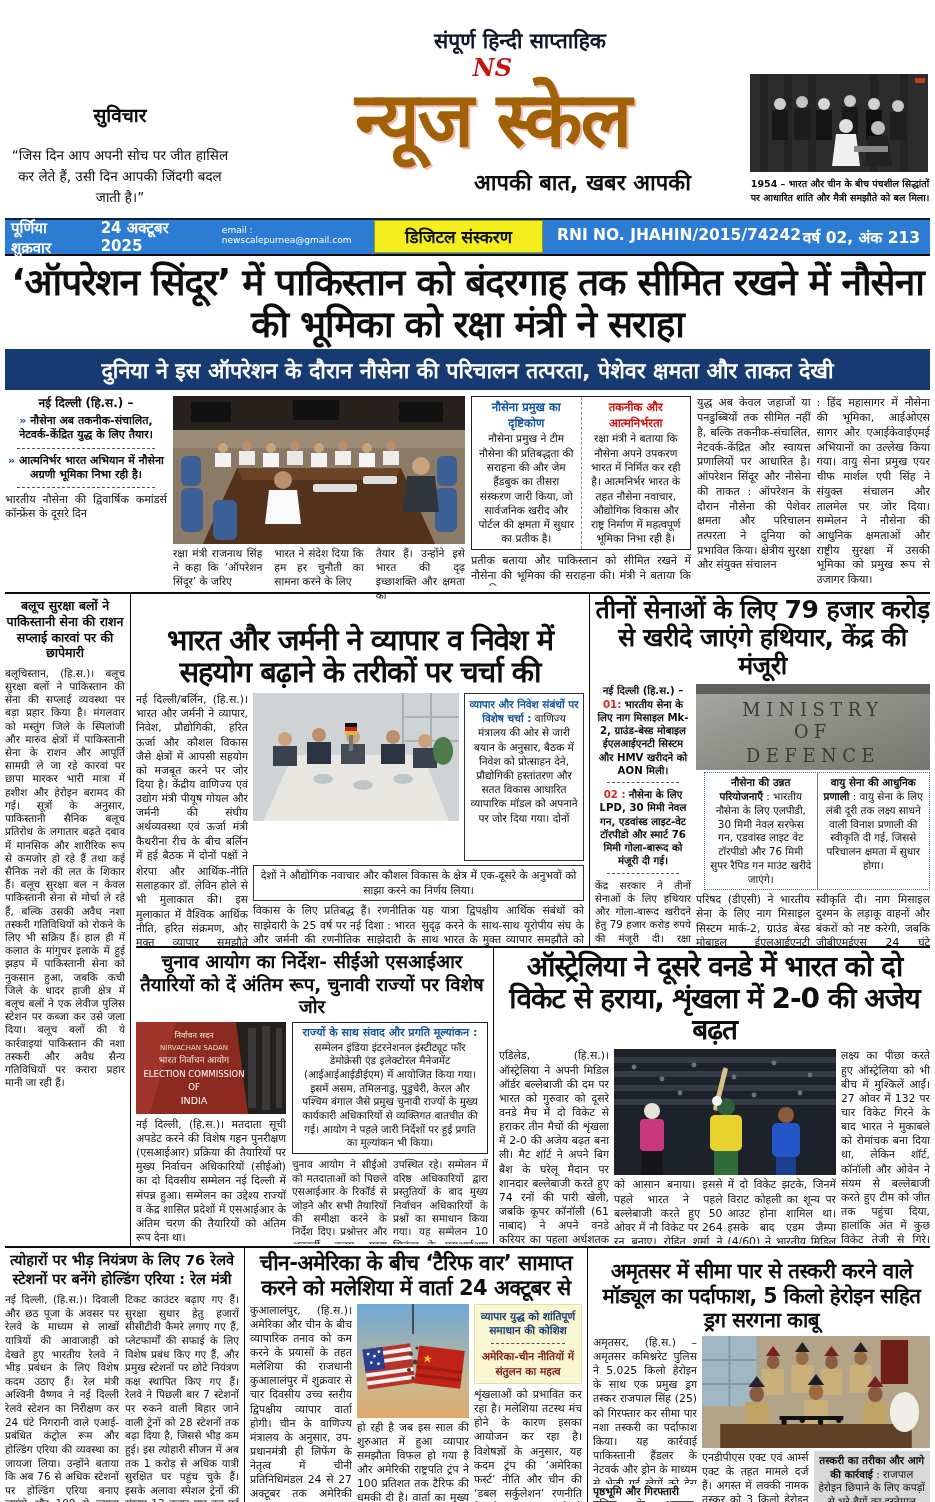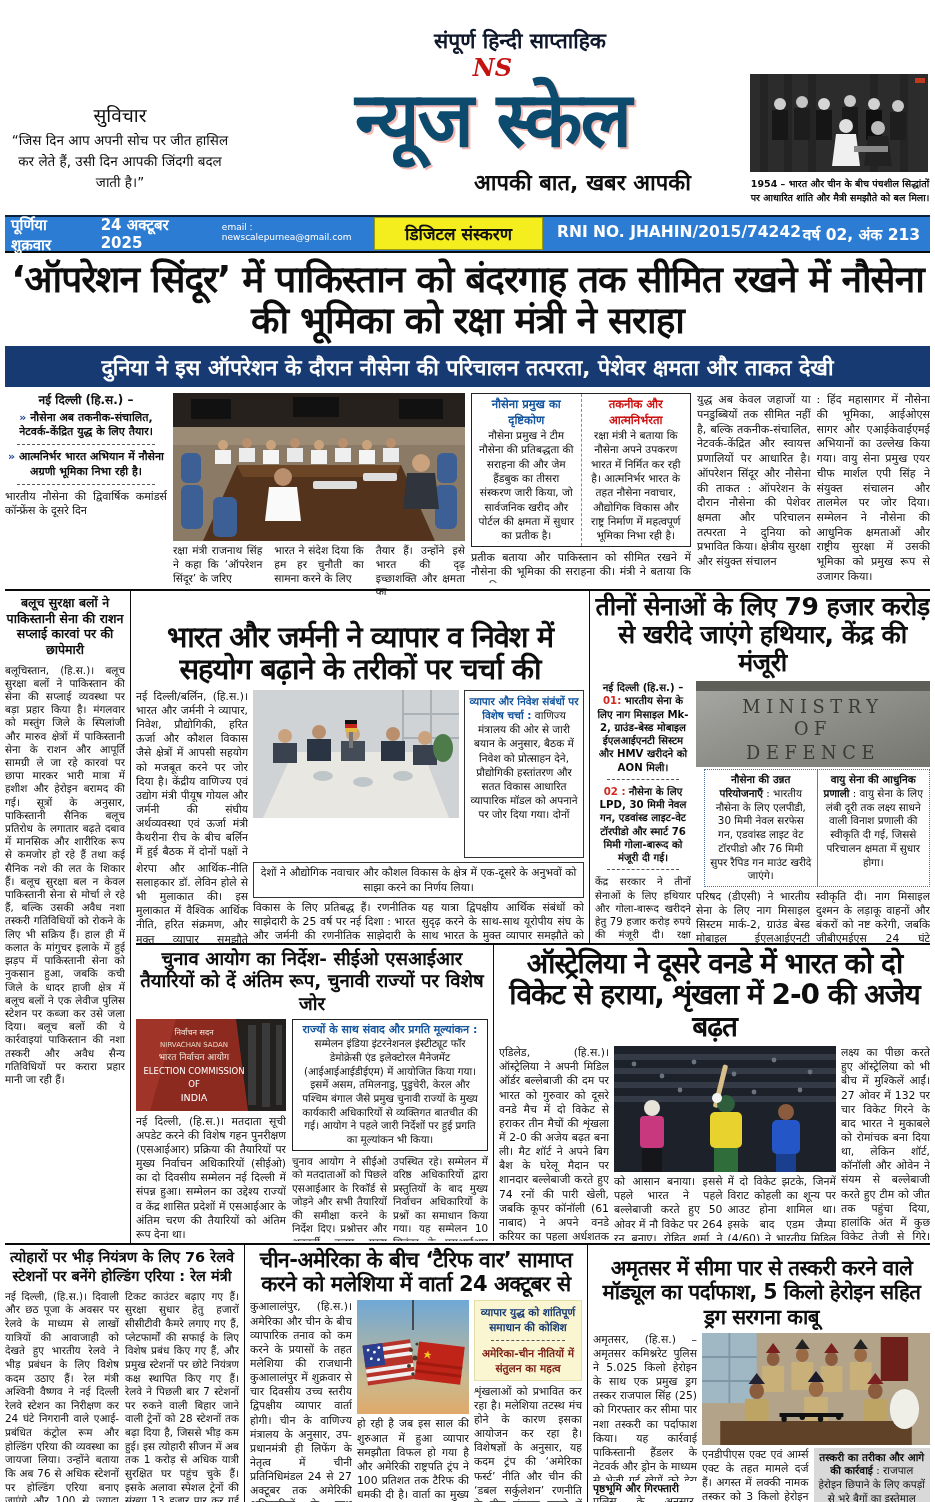--- a/index.html
+++ b/index.html
@@ -5,25 +5,25 @@
   html,body{margin:0;padding:0;background:#ffffff;}
   body{width:935px;font-family:"DejaVu Sans","Liberation Sans",sans-serif;color:#0e0e0e;}
   .page{width:925px;padding:0 5px;overflow:hidden;}
   .jt{text-align:justify;}
   .ovh{overflow:hidden;}
   
   .masthead{padding-top:26px;}
   .tagline{color:#0f172a;font-weight:bold;font-size:21px;text-align:center;width:470px;margin:0 auto 2px 280px;}
   .mast-row{display:flex;align-items:flex-start;}
   .suvichar{width:230px;padding-top:46px;text-align:center;}
-  .suv-title{font-weight:normal;font-size:19px;margin-bottom:2px;}
+  .suv-title{font-weight:bold;font-size:19px;margin-bottom:17px;}
   .suv-quote{font-weight:normal;font-size:13.5px;line-height:1.55;}
   .logo-block{flex:1;text-align:center;}
   .monogram{font-family:"DejaVu Serif","Liberation Serif",serif;font-style:italic;font-weight:bold;font-size:24px;color:#c41310;line-height:1;}
-  .logo-text{font-size:76px;font-weight:800;color:#0c4a6e;line-height:1.05;letter-spacing:-2px;text-shadow:2px 2px 0 #f4b9b2;}
+  .logo-text{font-size:76px;font-weight:800;color:#a16207;line-height:1.05;letter-spacing:-2px;text-shadow:2px 2px 0 #f4b9b2;}
   .logo-sub{font-weight:bold;font-size:22px;margin:6px 40px 0 220px;}
   .hist-block{width:180px;padding-top:18px;}
   .hist-caption{font-weight:bold;font-size:9.5px;line-height:1.45;text-align:center;margin-top:5px;}
   
   .datebar{margin-top:10px;background:#2d7cd3;border-top:2px solid #0a1f3c;border-bottom:2.5px solid #0a0a0a;color:#fff;display:flex;align-items:center;height:34px;font-weight:bold;}
   .db-left{flex:1;display:flex;align-items:baseline;gap:14px;padding-left:6px;}
   .db-place{font-size:15px;}
   .db-date{font-size:15px;}
   .db-email{font-size:9px;font-weight:normal;}
   .edition{background:#f4ee1e;color:#111;font-size:17px;padding:4px 30px;border:1px solid #9a9a12;}

